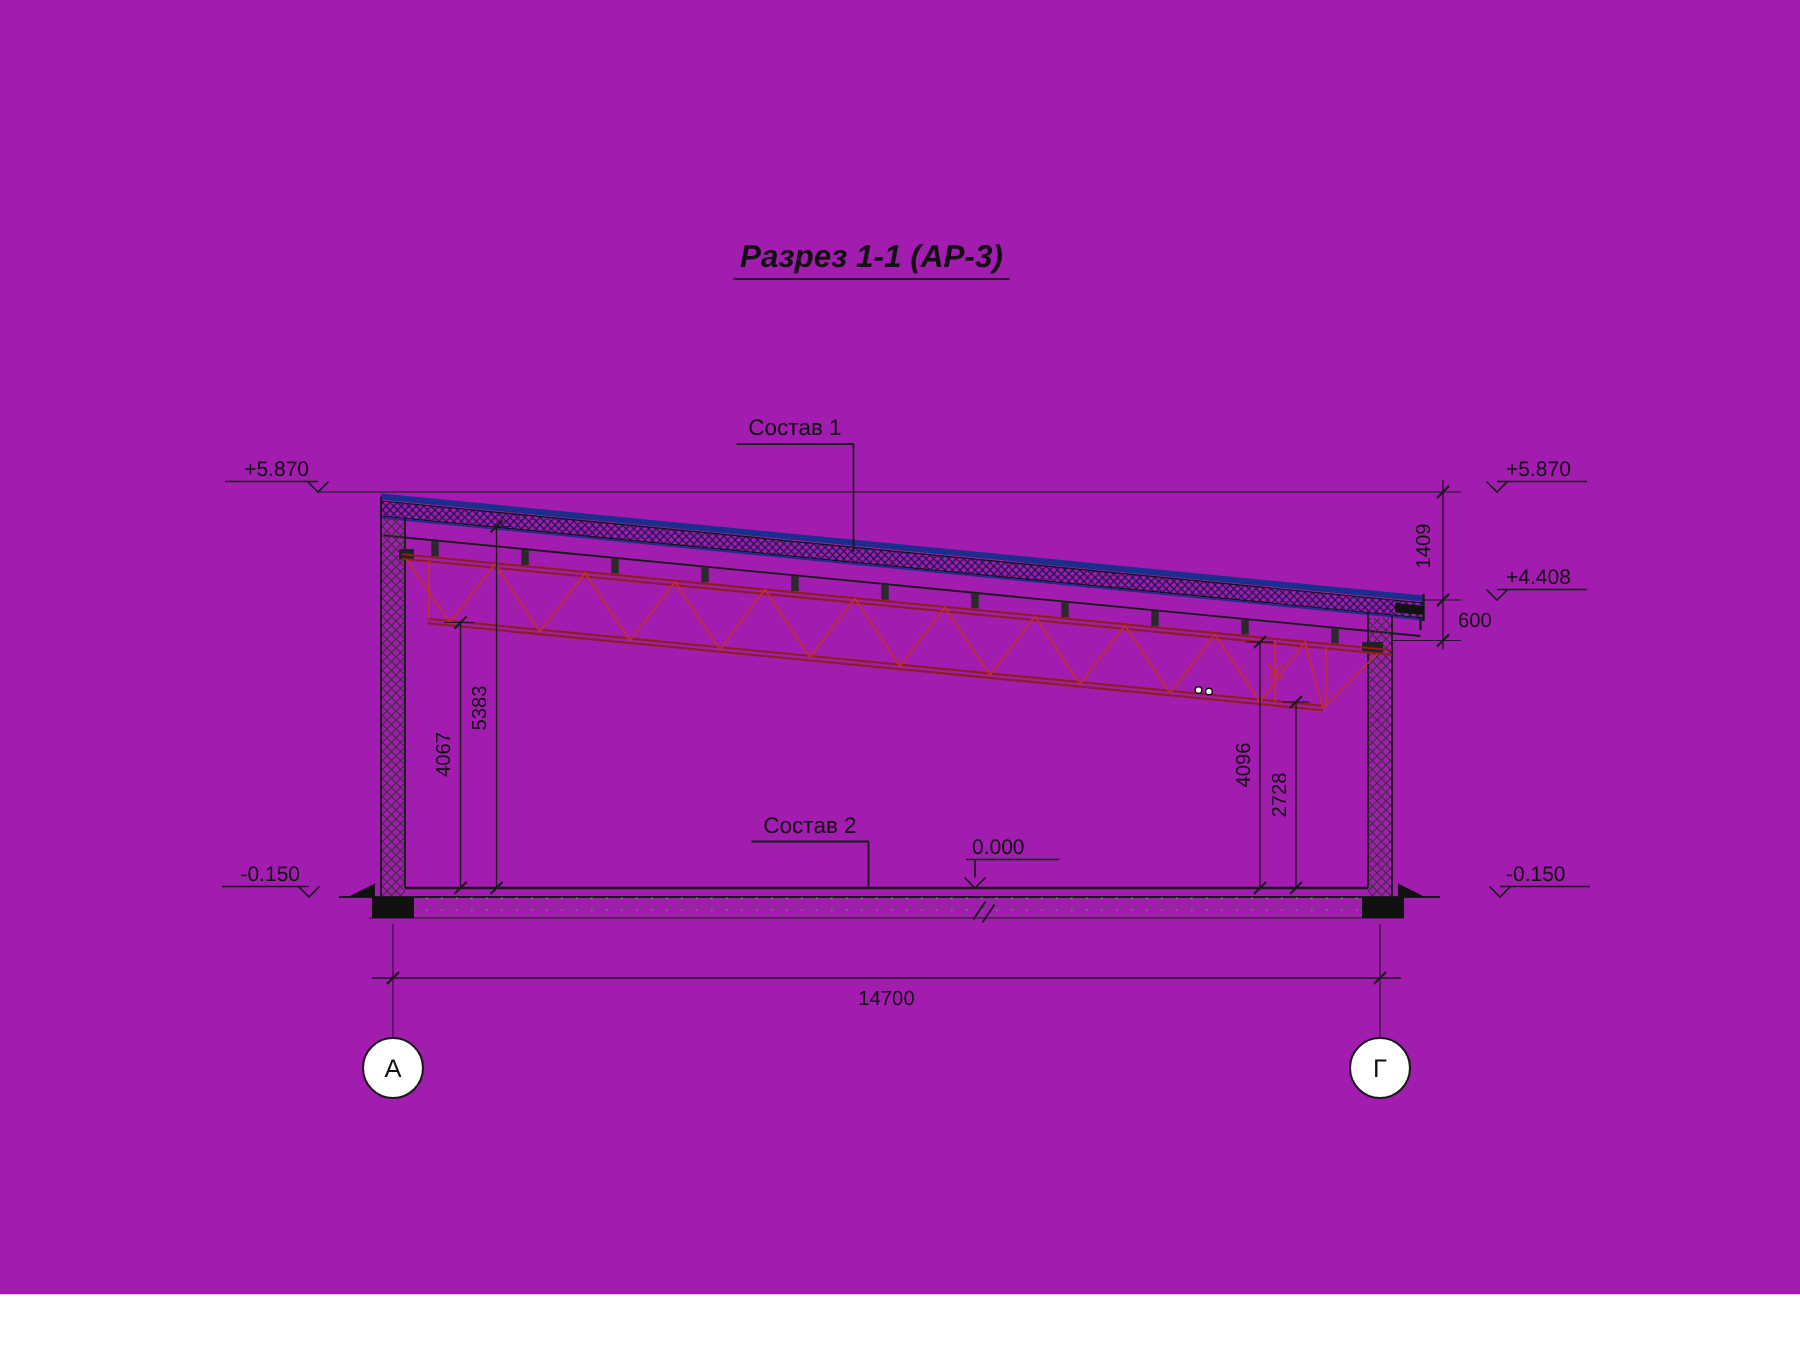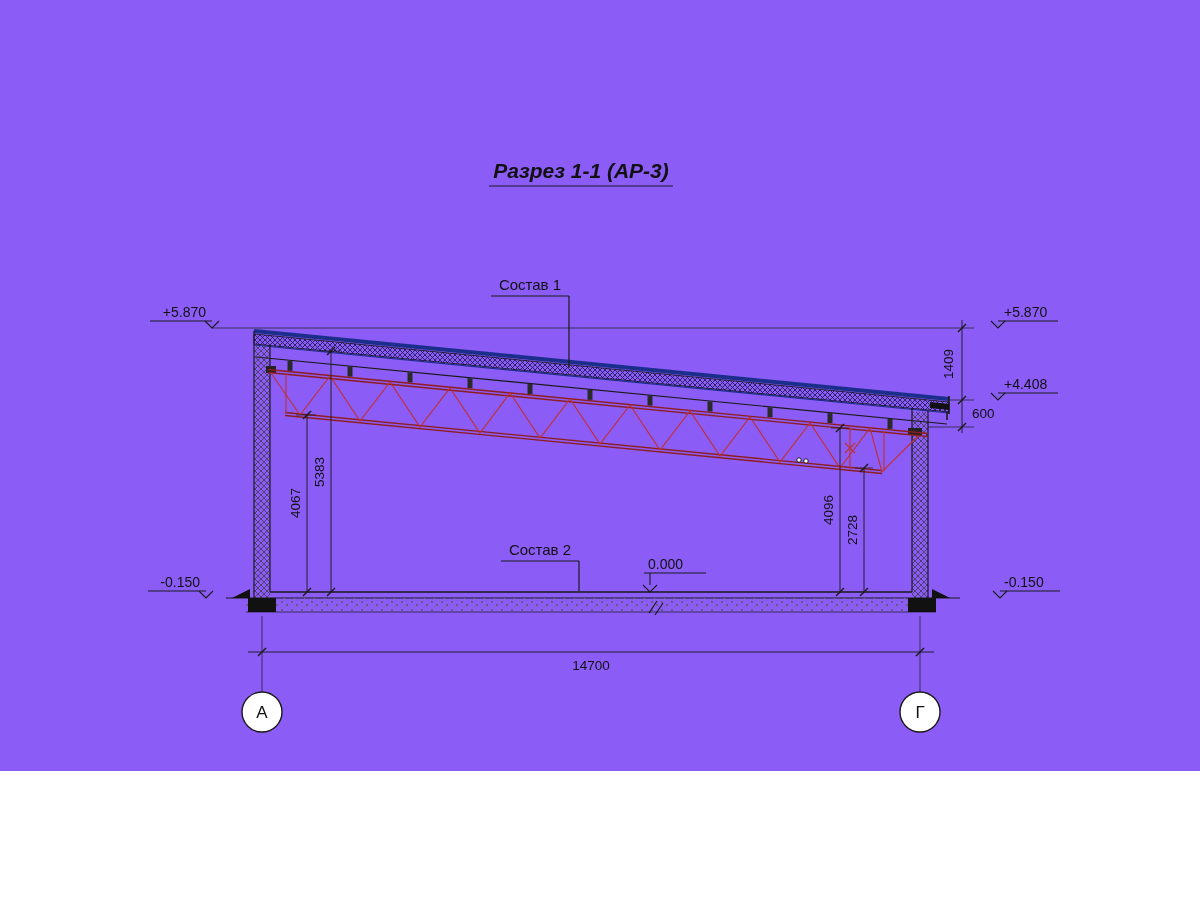--- a/index.html
+++ b/index.html
@@ -1,16 +1,16 @@
 <!DOCTYPE html>
 <html><head>
 <meta charset="utf-8">
 <style>
   html, body { margin: 0; padding: 0; background: #ffffff; }
-  .canvas { width: 1200px; height: 771px; position: relative; background: #8b5cf6; overflow: hidden; }
+  .canvas { width: 1200px; height: 863px; position: relative; background: #a21caf; overflow: hidden; }
   svg { display: block; }
   text { font-family: "Liberation Sans", sans-serif; fill: #111; }
   .title-text { font-size: 21px; font-style: italic; font-weight: 600; }
   .lbl  { font-size: 15px; }
   .elev { font-size: 14px; }
   .dim  { font-size: 13.5px; }
   .axis { font-size: 17px; font-weight: 400; }
   .thin   { stroke: #1a1a1a; stroke-width: 0.7; fill: none; }
   .line   { stroke: #1a1a1a; stroke-width: 1.2; fill: none; }
   .line15 { stroke: #1a1a1a; stroke-width: 1.6; fill: none; }

